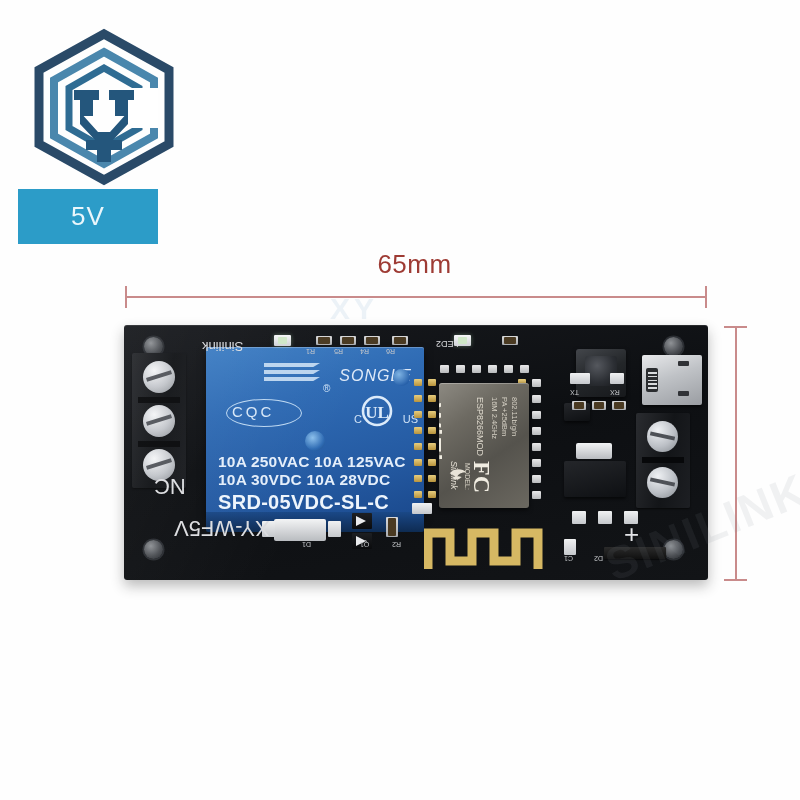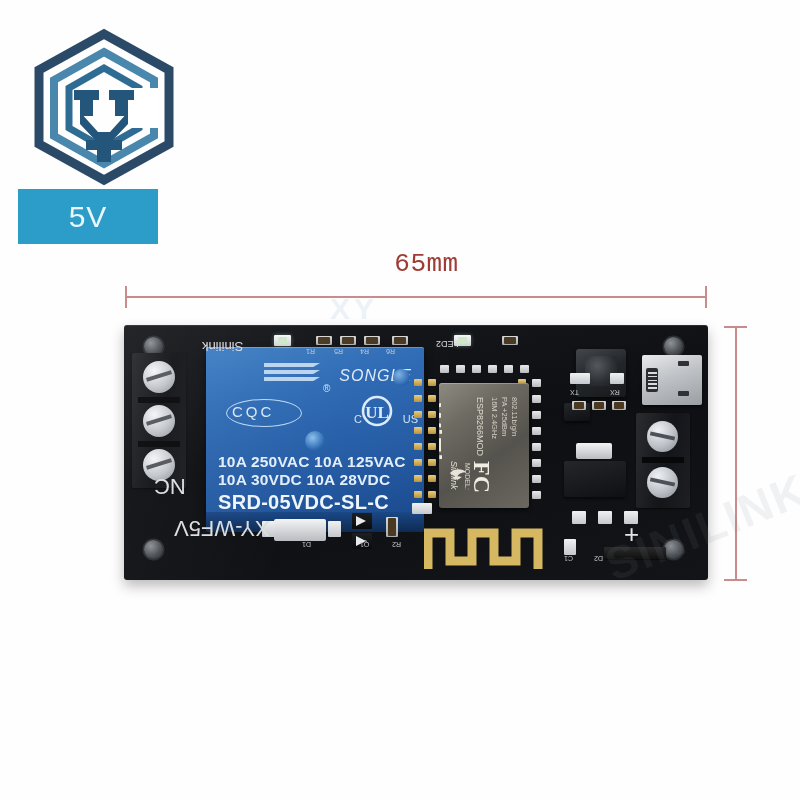--- a/index.html
+++ b/index.html
@@ -4,28 +4,28 @@
 <title>XY-WF5V Relay Module Product Photo</title>
 <style>
   html,body{margin:0;padding:0;background:#ffffff;}
   body{width:800px;height:800px;overflow:hidden;font-family:"Liberation Sans",sans-serif;position:relative;}
   #stage{position:absolute;left:0;top:0;width:800px;height:800px;background:#fefefe;overflow:hidden;}
 
   
   #logo{position:absolute;left:28px;top:28px;width:152px;height:160px;}
   #logo svg{display:block;}
   #badge{position:absolute;left:18px;top:189px;width:140px;height:55px;background:#2c9cc8;}
-  #badge span{display:block;width:100%;text-align:center;line-height:55px;font-size:30px;color:#eaf6fb;letter-spacing:1px;font-family:"Liberation Sans",sans-serif;}
+  #badge span{display:block;width:100%;text-align:center;line-height:55px;font-size:26px;color:#eaf6fb;letter-spacing:1px;font-family:"Liberation Sans",sans-serif;}
 
   
   .dimline{position:absolute;background:#c98b8b;}
   #hdim{left:125px;top:296px;width:582px;height:1.6px;}
   #hcapL{left:125px;top:286px;width:1.6px;height:22px;}
   #hcapR{left:705px;top:286px;width:1.6px;height:22px;}
-  #hlabel{position:absolute;left:344px;top:249px;width:165px;text-align:center;font-size:26px;color:#9e3b34;letter-spacing:.5px;font-family:Liberation Mono, monospace;}
+  #hlabel{position:absolute;left:332px;top:249px;width:165px;text-align:center;font-size:26px;color:#9e3b34;letter-spacing:.5px;}
 
   #vdim{left:735px;top:326px;width:1.6px;height:254px;}
   #vcapT{left:724px;top:326px;width:23px;height:1.6px;}
   #vcapB{left:724px;top:579px;width:23px;height:1.6px;}
   #vlabel{position:absolute;left:700px;top:385px;font-size:26px;color:#9e3b34;transform:rotate(90deg);transform-origin:left top;white-space:nowrap;letter-spacing:.5px;}
 
   
   #pcb{position:absolute;left:124px;top:325px;width:584px;height:255px;
        background:linear-gradient(170deg,#17191d 0%,#0d0f12 45%,#121417 100%);
        border-radius:3px;

